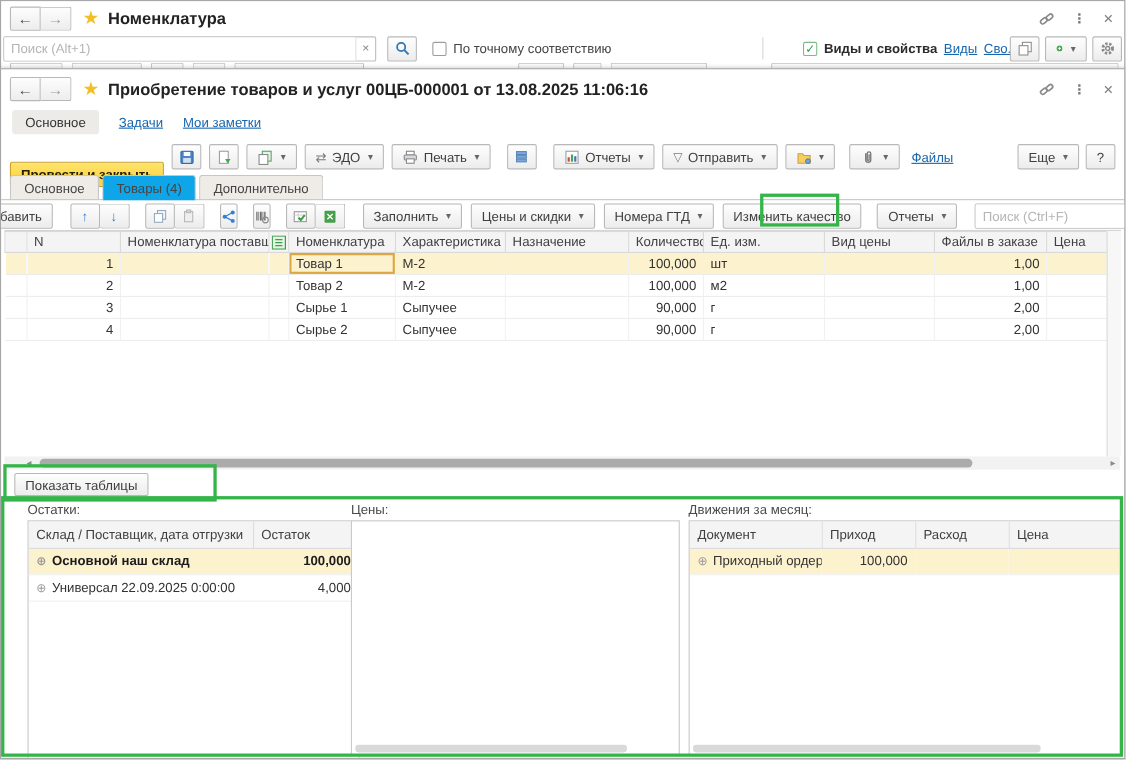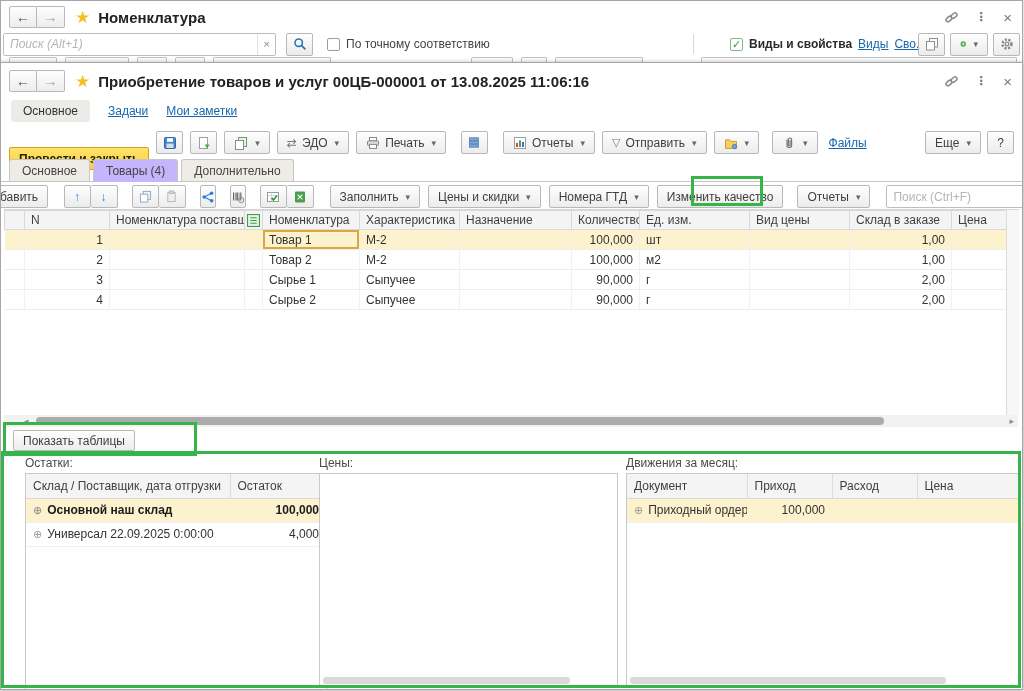--- a/index.html
+++ b/index.html
@@ -44,21 +44,21 @@
             color:#8a8a8a; font-size:11px; }
 
   .cb { width:13px; height:13px; border:1px solid #9d9d9d; background:#fff; border-radius:2px; display:inline-flex;
         align-items:center; justify-content:center; font-size:11px; }
   .cb.on { color:#2f9e44; border-color:#7dbb86; font-weight:bold; }
 
   
   .tabstrip { position:absolute; left:0; right:0; padding:0 0 0 8px; border-bottom:1px solid #c6c6c6; display:flex; align-items:flex-end; }
   .ftab { height:22px; padding:0 12px; display:inline-flex; align-items:center; background:#efece8;
           border:1px solid #c6c6c6; border-bottom:none; border-radius:3px 3px 0 0; margin-right:3px; color:#444; }
-  .ftab.active { background:#c4b5fd; height:23px; margin-bottom:-1px; }
+  .ftab.active { background:#0ea5e9; height:23px; margin-bottom:-1px; }
 
   
   .gtwrap { position:absolute; left:3px; top:146px; width:1015px; height:206px; border-top:1px solid #d5d5d5; background:#fff; }
   table.gt { border-collapse:collapse; table-layout:fixed; width:1002px; }
   .gt th { background:#f4f4f4; border:1px solid #d9d9d9; font-weight:normal; text-align:left;
            padding:2px 6px; height:19px; color:#3f3f3f; overflow:hidden; white-space:nowrap; }
   .gt td { border-right:1px solid #f1f1f1; border-bottom:1px solid #ededed; padding:1px 6px; height:20px;
            overflow:hidden; white-space:nowrap; color:#333; }
   .num { text-align:right; }
   tr.sel td { background:#fdf2ce; }
@@ -117,21 +117,21 @@
                 <rect x="6.4" y="3.4" width="6" height="3.6" rx="1.8" transform="rotate(-40 9.4 5.2)"></rect>
               </g>
             </svg>
         </span>
         <span class="ic" style="font-weight:bold;">⋮</span>
         <span class="ic" style="font-size:15px;">×</span>
       </span>
     </div>
 
     <div class="row" style="top:31px; height:24px; padding-left:2px;">
-      <span class="field" style="width:273px;font-style:italic;">
+      <span class="field" style="width:339px;">
         <input type="text" placeholder="Поиск (Alt+1)" style="">
         <span class="clrbtn">×</span>
       </span>
       <span class="btn ibtn" style="margin-left:10px;">
         <svg width="14" height="14" viewBox="0 0 14 14">
             <circle cx="5.7" cy="5.7" r="3.7" fill="none" stroke="#2e75b6" stroke-width="1.6"></circle>
             <line x1="8.6" y1="8.6" x2="12.4" y2="12.4" stroke="#2e75b6" stroke-width="1.8"></line>
           </svg>
       </span>
       <span style="display:inline-flex; align-items:center; gap:6px; margin-left:14px;">
@@ -425,21 +425,21 @@
                   <rect x="0.5" y="0.5" width="11" height="11" fill="#e7f3e7" stroke="#3c9e47"></rect>
                   <path d="M3 3.5h6M3 6h6M3 8.5h6" stroke="#3c9e47" stroke-width="1"></path>
                 </svg>
             </th>
             <th>Номенклатура</th>
             <th>Характеристика</th>
             <th>Назначение</th>
             <th>Количество</th>
             <th>Ед. изм.</th>
             <th>Вид цены</th>
-            <th>Склад в заказе</th>
+            <th>Файлы в заказе</th>
             <th>Цена</th>
           </tr>
         </thead>
         <tbody>
           <tr class="sel">
             <td></td>
             <td class="num">1</td>
             <td></td>
             <td></td>
             <td class="cell-active">Товар 1</td>

